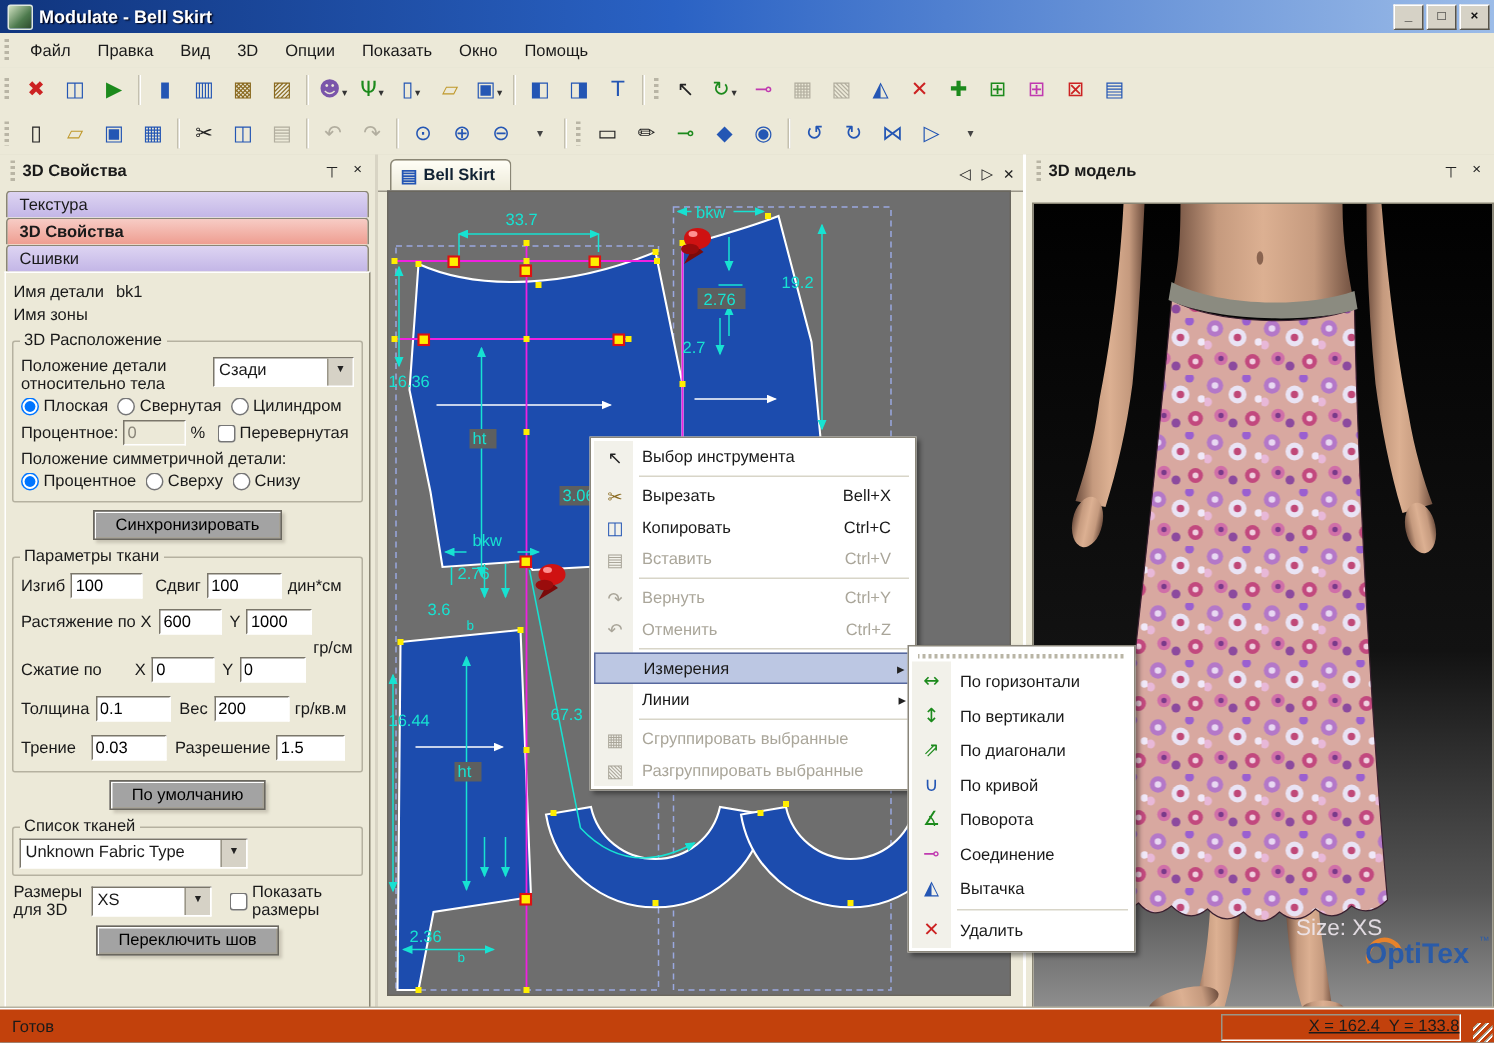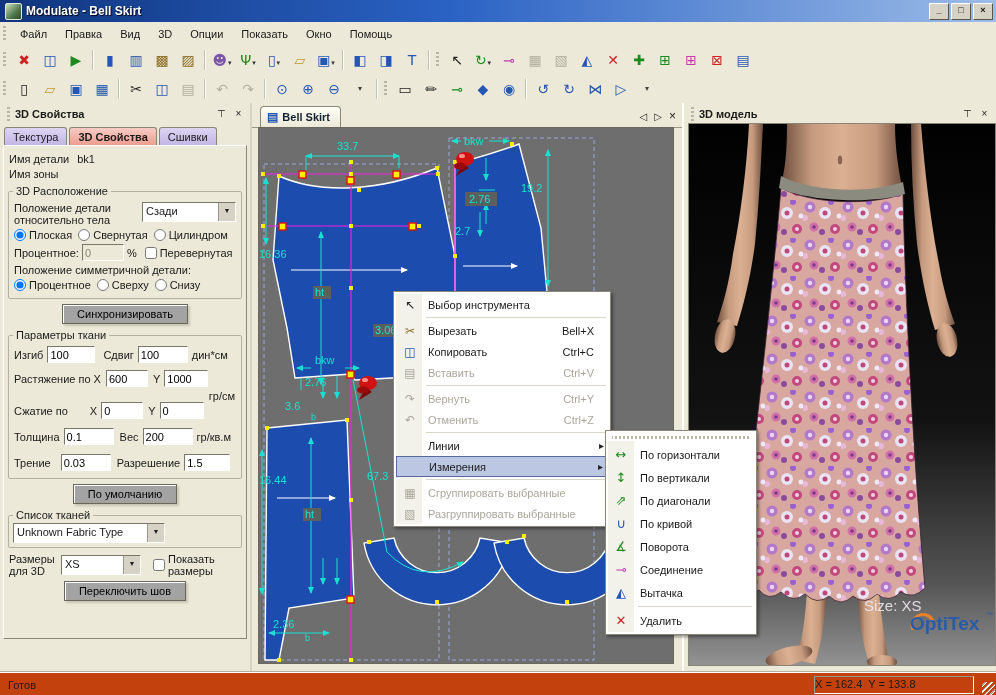--- a/index.html
+++ b/index.html
@@ -37,21 +37,21 @@
   .dark{color:#222;} .dis{color:#b2ae9f;}
   
   .left-panel{position:absolute;left:0;top:103px;width:252px;height:569px;background:#ece9d8;
     border-right:2px solid #d8d4c4;box-sizing:border-box;}
   .panel-title{height:22px;display:flex;align-items:center;padding:0 4px;}
   .panel-title .grip{height:14px;}
   .panel-title-text{font-weight:bold;font-size:11px;flex:1;}
   .panel-btn{width:15px;height:14px;text-align:center;line-height:13px;font-size:10px;
     color:#222;margin-left:2px;}
   .pin-glyph{display:inline-block;transform:rotate(180deg);font-size:10px;}
-  .tabs{display:flex;padding:2px 2px 0 4px;}
+  .tabs{display:flex;padding:2px 2px 0 4px;flex-direction:column;}
   .tab{padding:3px 8px 2px;margin-right:2px;border:1px solid #8a8675;border-bottom:none;
     border-radius:3px 3px 0 0;background:linear-gradient(#ddd4f2,#c3b6e6);font-size:11px;}
   .tab.active{background:linear-gradient(#f7ccc5,#ee9d90);font-weight:bold;}
   .panel-body{margin:0 3px;border:1px solid;border-color:#fff #8a8675 #8a8675 #fff;
     padding:4px 4px 6px 4px;height:494px;box-sizing:border-box;background:#ece9d8;}
   .row{display:flex;align-items:center;margin:3px 1px;}
   .fs{border:1px solid #b5b1a0;border-radius:2px;margin:5px 0;padding:2px 4px 4px;position:relative;}
   .fs legend{font-size:11px;padding:0 3px;}
   .tinput{height:15px;border:1px solid;border-color:#7a766a #fff #fff #7a766a;background:#fff;
     font:11px "Liberation Sans",sans-serif;padding:0 2px;box-sizing:content-box;}
@@ -95,27 +95,27 @@
     background:repeating-linear-gradient(to right,#b9b5a5 0 2px,transparent 2px 4px);
     background-size:4px 3px;background-position:center;background-repeat:repeat-x;}
   .sub-gutter{position:absolute;left:2px;top:10px;bottom:2px;width:26px;background:#f2f1ea;}
   .sub-item{position:relative;display:flex;align-items:center;height:23px;}
   .sub-icon{width:26px;text-align:center;font-size:13px;font-family:"DejaVu Sans",sans-serif;}
   .sub-label{padding-left:6px;font-size:11px;}
   .sub-sep{height:1px;background:#d8d5c8;margin:2px 2px 2px 30px;}
   
   .right-panel{position:absolute;left:682px;top:103px;width:314px;height:569px;background:#ece9d8;
     border-left:2px solid #fff;box-sizing:border-box;}
-  .viewport{position:absolute;left:4px;top:20px;width:306px;height:541px;border:1px solid #8a8675;}
+  .viewport{position:absolute;left:4px;top:32px;width:306px;height:541px;border:1px solid #8a8675;}
   
   .statusbar{position:absolute;left:0;top:672px;width:996px;height:23px;background:#c2410c;
     border-top:1px solid #fff;box-shadow:0 -1px 0 #b5b1a0;display:flex;align-items:center;}
   .status-ready{padding-left:8px;flex:1;}
   .coords-box{width:158px;height:16px;border:1px solid;border-color:#9a9688 #fff #fff #9a9688;
-    text-align:left;line-height:15px;white-space:pre;margin-right:22px;}
+    text-align:right;line-height:15px;white-space:pre;margin-right:22px;text-decoration:underline;}
   .grip-corner{position:absolute;right:1px;bottom:1px;width:13px;height:13px;
     background:repeating-linear-gradient(135deg,transparent 0 2px,#aaa696 2px 3px,#fff 3px 4px);}
   svg text{font-family:"Liberation Sans",sans-serif;}
 </style>
 </head>
 <body>
 
 <div id="app">
 
   <div class="titlebar">
@@ -765,29 +765,29 @@
           <span class="ctx-short">Ctrl+Y</span>
         </div>
 
         <div class="ctx-item disabled">
           <span class="ctx-icon">↶</span>
           <span class="ctx-label">Отменить</span>
           <span class="ctx-short">Ctrl+Z</span>
         </div>
 
         <div class="ctx-sep"></div>
+        <div class="ctx-item selected has-sub">
+          <span class="ctx-icon"></span>
+          <span class="ctx-label">Измерения</span>
+          <span class="ctx-short"></span>
+        </div>
+
         <div class="ctx-item has-sub">
           <span class="ctx-icon"></span>
           <span class="ctx-label">Линии</span>
-          <span class="ctx-short"></span>
-        </div>
-
-        <div class="ctx-item selected has-sub">
-          <span class="ctx-icon"></span>
-          <span class="ctx-label">Измерения</span>
           <span class="ctx-short"></span>
         </div>
 
         <div class="ctx-sep"></div>
         <div class="ctx-item disabled">
           <span class="ctx-icon">▦</span>
           <span class="ctx-label">Сгруппировать выбранные</span>
           <span class="ctx-short"></span>
         </div>
 

